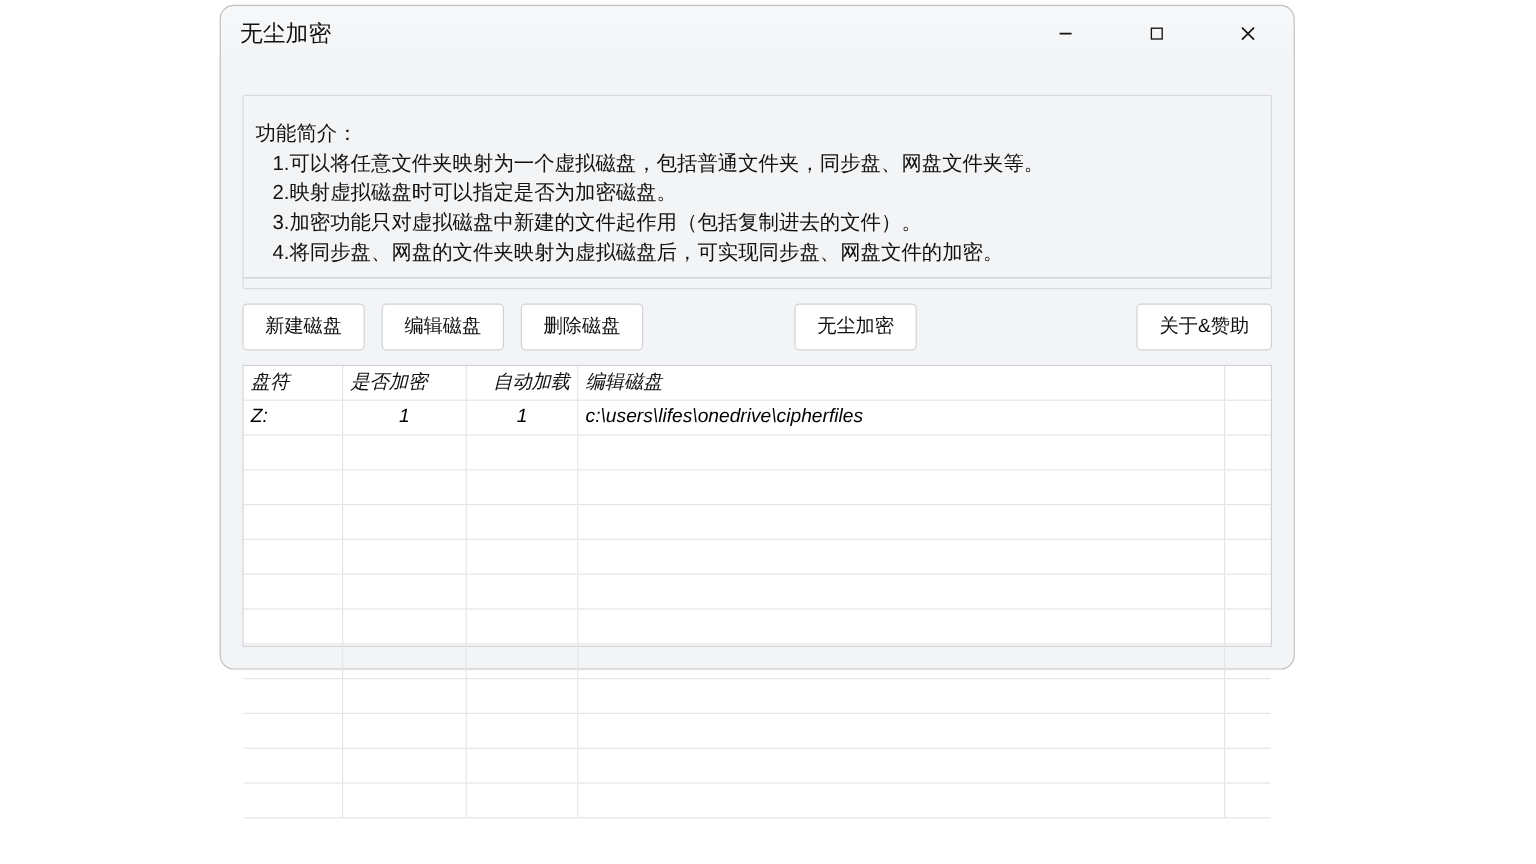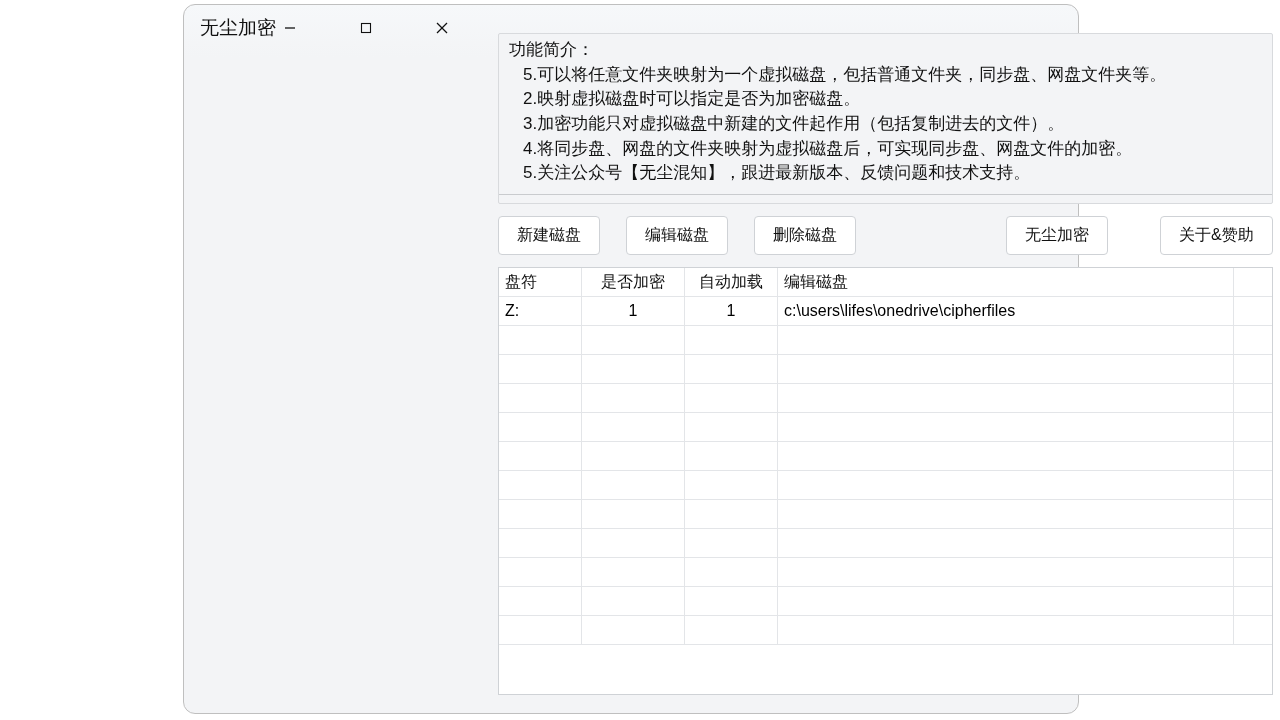--- a/index.html
+++ b/index.html
@@ -11,28 +11,28 @@
     font-family: "Microsoft YaHei", "PingFang SC", "Segoe UI", sans-serif;
     font-size: 16px;
     color: #000;
     overflow: hidden;
   }
   .window {
     position: absolute;
     left: 183px;
     top: 4px;
     width: 896px;
-    height: 710px;
+    height: 554px;
     border: 1px solid #bfbfbf;
     border-radius: 12px;
     background: linear-gradient(#f6f8fa 0%, #f3f4f6 52px, #f3f4f6 100%);
     box-shadow: 0 0 0 rgba(0,0,0,0);
     box-sizing: border-box;
     display: flex;
-    flex-direction: row;
+    flex-direction: column;
   }
   .titlebar {
     height: 46px;
     display: flex;
     align-items: center;
     padding: 0 12px 0 16px;
     flex: 0 0 auto;
   }
   .titlebar .title {
     font-size: 19px;
@@ -60,41 +60,41 @@
     flex: 1 1 auto;
     padding: 0 18px 18px 18px;
     display: flex;
     flex-direction: column;
     min-height: 0;
   }
   .intro {
     border: 1px solid #d8dadd;
     border-radius: 2px;
     background: #f3f4f6;
-    padding: 4px 10px 8px 10px;
+    padding: 20px 10px 8px 10px;
     margin-top: 28px;
     font-size: 17px;
     line-height: 1.45;
     color: #111;
   }
   .intro .heading {
     margin-bottom: 0px;
   }
   .intro .line {
     padding-left: 14px;
   }
   .intro hr {
     border: none;
     border-top: 1px solid #c9cbce;
     margin: 8px -10px 0 -10px;
   }
   .toolbar {
     display: flex;
     align-items: flex-start;
-    gap: 26px;
+    gap: 14px;
     margin-top: 12px;
     margin-bottom: 12px;
     flex: 0 0 auto;
   }
   .toolbar .gap1 { flex: 0 0 auto; width: 98px; }
   .toolbar .flexgrow { flex: 1 1 auto; }
   .btn {
     background: #ffffff;
     border: 1px solid #cfd2d6;
     border-radius: 4px;
@@ -111,33 +111,34 @@
     background: #ffffff;
     display: flex;
     flex-direction: column;
     min-height: 0;
   }
   .grid-header, .grid-row {
     display: flex;
     border-bottom: 1px solid #e3e5e8;
     height: 28px;
     line-height: 28px;
+    font-style: italic;
   }
   .grid-header { font-size: 16px; color:#111; }
   .grid-row { font-size: 16px; }
   .cell {
     border-right: 1px solid #e3e5e8;
     padding: 0 6px;
     overflow: hidden;
     white-space: nowrap;
     text-overflow: clip;
   }
   .col-drive { flex: 0 0 70px; }
-  .col-enc   { flex: 0 0 90px; text-align: center; }
-  .col-auto  { flex: 0 0 80px; text-align: center; }
+  .col-enc   { flex: 0 0 90px; text-align: left; }
+  .col-auto  { flex: 0 0 80px; text-align: right; }
   .col-src   { flex: 1 1 auto; }
   .col-scroll{ flex: 0 0 26px; border-right: none; }
   .grid-row .col-enc, .grid-row .col-auto { text-align: center; }
   .grid-body {
     flex: 1 1 auto;
     display: flex;
     flex-direction: column;
   }
   .grid-body .grid-row.empty { color: transparent; }
 </style>
@@ -166,25 +167,24 @@
           <line x1="12" y1="2" x2="2" y2="12" stroke="#111" stroke-width="1.3"></line>
         </svg>
       </div>
     </div>
   </div>
 
   <div class="client">
 
     <div class="intro">
       <div class="heading">功能简介：</div>
-      <div class="line">5.可以将任意文件夹映射为一个虚拟磁盘，包括普通文件夹，同步盘、网盘文件夹等。</div>
+      <div class="line">1.可以将任意文件夹映射为一个虚拟磁盘，包括普通文件夹，同步盘、网盘文件夹等。</div>
       <div class="line">2.映射虚拟磁盘时可以指定是否为加密磁盘。</div>
       <div class="line">3.加密功能只对虚拟磁盘中新建的文件起作用（包括复制进去的文件）。</div>
       <div class="line">4.将同步盘、网盘的文件夹映射为虚拟磁盘后，可实现同步盘、网盘文件的加密。</div>
-      <div class="line">5.关注公众号【无尘混知】，跟进最新版本、反馈问题和技术支持。</div>
       <hr>
     </div>
 
     <div class="toolbar">
       <button class="btn">新建磁盘</button>
       <button class="btn">编辑磁盘</button>
       <button class="btn">删除磁盘</button>
       <div class="gap1"></div>
       <button class="btn">无尘加密</button>
       <div class="flexgrow"></div>

